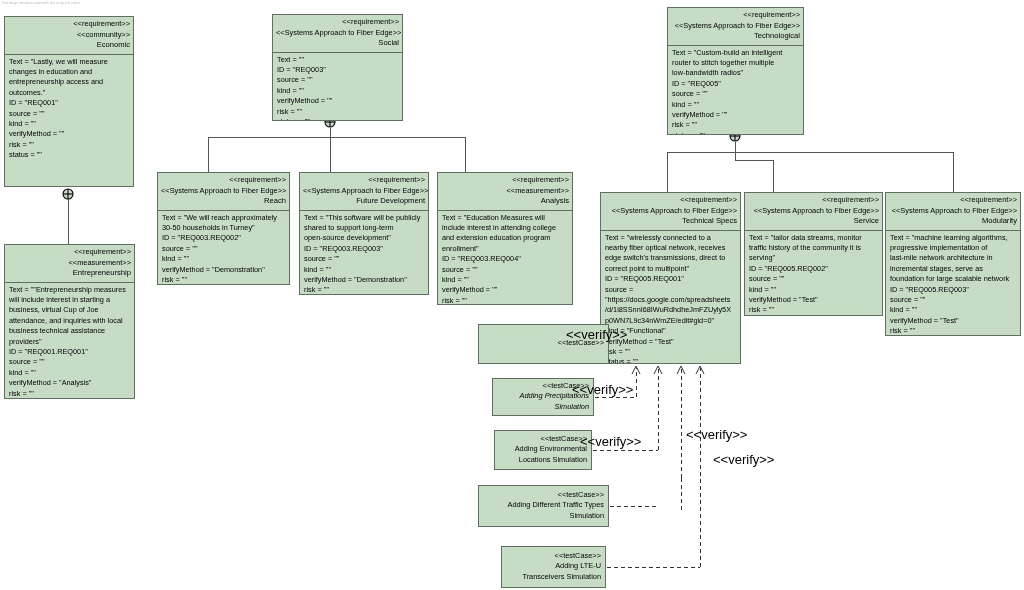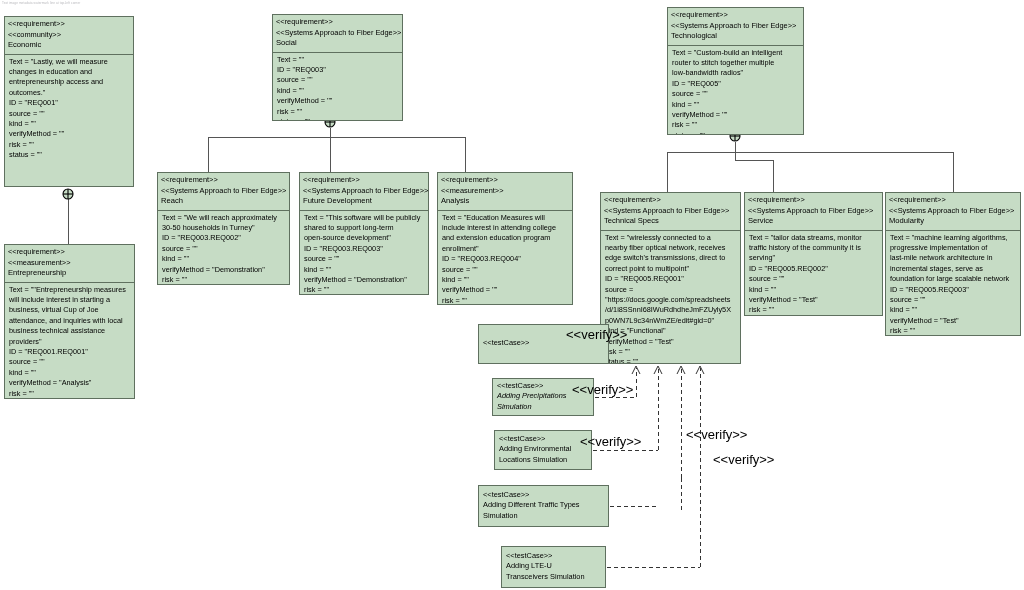--- a/index.html
+++ b/index.html
@@ -37,21 +37,21 @@
   
   .node {
     position: absolute;
     background: #c6dcc5;
     border: 1px solid #5f705f;
     display: flex;
     flex-direction: column;
   }
   .node .hdr {
     padding: 2px 3px 3px 3px;
-    text-align: left;
+    text-align: right;
     line-height: 10.5px;
   }
   .node .hdr .stereo {
     font-size: 7.4px;
     display: block;
     white-space: nowrap;
   }
   .node .hdr .nm {
     font-size: 7.6px;
     font-weight: normal;

